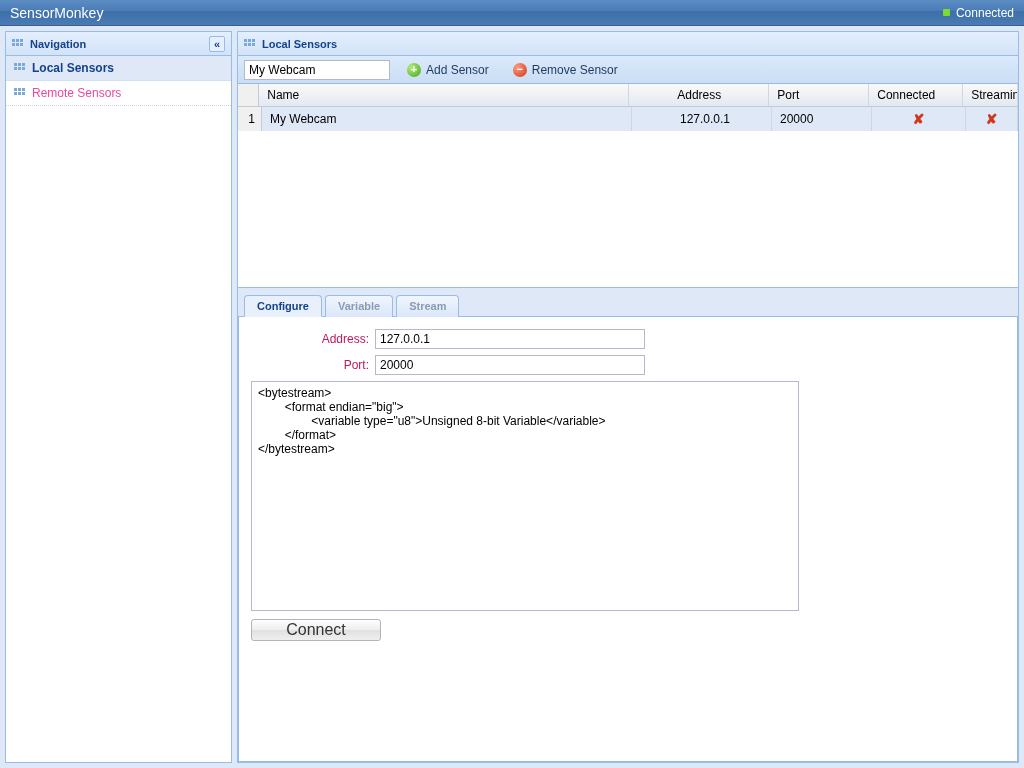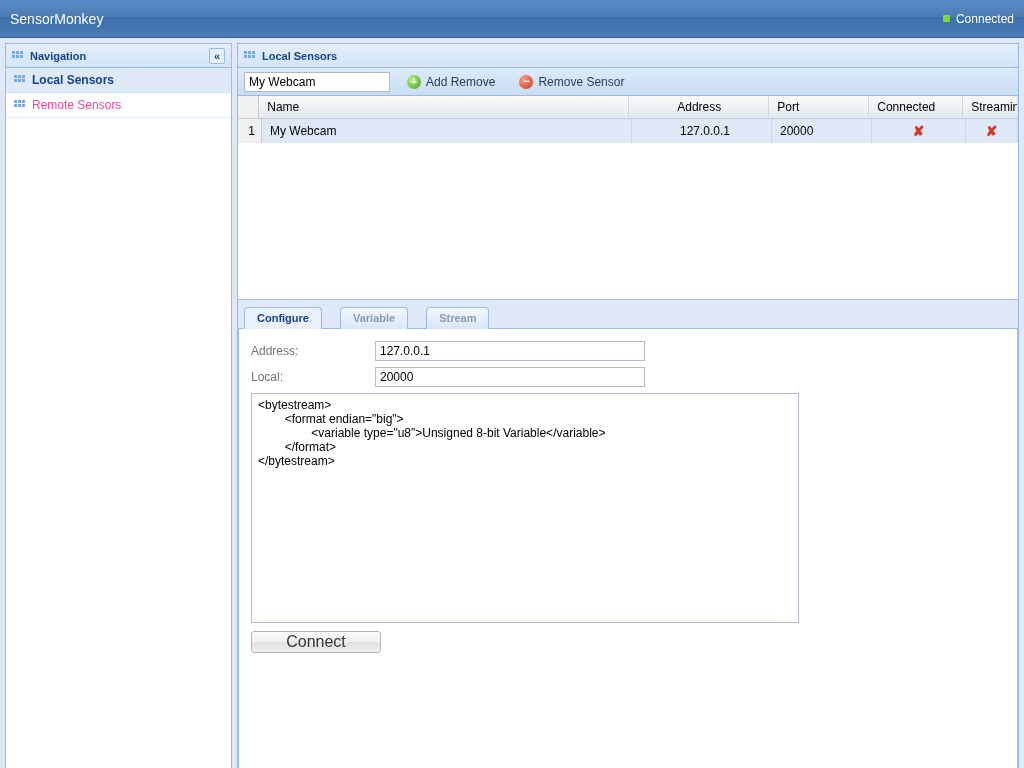--- a/index.html
+++ b/index.html
@@ -4,21 +4,21 @@
 <style>
   * { box-sizing: border-box; }
   html, body {
     margin: 0; padding: 0; width: 1024px; height: 768px;
     font-family: Tahoma, Arial, sans-serif;
     font-size: 12px;
     color: #1e395b;
     background: #dfe8f6;
   }
   .topbar {
-    height: 38px;
+    height: 26px;
     background: linear-gradient(to bottom, #5b8cc4 0%, #4a7bb5 45%, #3d6fa8 46%, #4a7bb5 100%);
     color: #fff;
     display: flex;
     align-items: center;
     padding: 0 10px;
     justify-content: space-between;
     border-bottom: 1px solid #3b5f8a;
   }
   .topbar .title { font-size: 14px; }
   .topbar .status { display:flex; align-items:center; gap:6px; font-size:12px; }
@@ -161,21 +161,21 @@
   .lower {
     flex:1; min-height:0;
     padding: 6px 0 0 0;
     display:flex; flex-direction:column;
     background:#dfe8f6;
     border-top:none;
   }
   .tabstrip {
     display:flex;
     padding-left:6px;
-    gap:18px;
+    gap:3px;
     border-bottom:1px solid #99bbe8;
     background:#dfe8f6;
   }
   .tab {
     padding:4px 12px;
     border:1px solid #99bbe8;
     border-bottom:none;
     border-radius:4px 4px 0 0;
     background: linear-gradient(to bottom,#f1f6fd,#d9e7fa);
     color:#8a9bb4;
@@ -195,21 +195,21 @@
   .tabpane {
     flex:1; min-height:0;
     background:#fff;
     border:1px solid #99bbe8;
     border-top:none;
     margin:0;
     padding:12px;
     overflow:auto;
   }
   .form-row { display:flex; align-items:center; margin-bottom:6px; }
-  .form-row label { width:124px; text-align:left; padding-right:6px; color:#737373;}
+  .form-row label { width:124px; text-align:right; padding-right:6px; color:#be185d;}
   .form-row input[type=text] {
     width:270px; height:20px;
     border:1px solid #b5b8c8;
     padding:1px 4px;
     font-family:inherit; font-size:12px;
   }
   .combo-wrap { position:relative; width:270px; }
   .combo-wrap input { width:100%; padding-right:20px;}
   .combo-trigger {
     position:absolute; right:0; top:0;
@@ -283,21 +283,21 @@
 
     <div class="panel-header">
       <span class="grid-icon"></span>
       <span>Local Sensors</span>
     </div>
 
     <div class="toolbar">
       <input type="text" value="My Webcam" style="">
       <div class="tbtn">
         <span class="icon-circle icon-add">+</span>
-        <span>Add Remove</span>
+        <span>Add Sensor</span>
       </div>
       <div class="tbtn">
         <span class="icon-circle icon-remove">−</span>
         <span>Remove Sensor</span>
       </div>
     </div>
 
     <div class="grid">
       <div class="grid-head">
         <div class="gh col-num"></div>
@@ -330,21 +330,21 @@
         <div class="tab disabled">Stream</div>
       </div>
       <div class="tabpane">
 
         <div class="form-row">
           <label>Address:</label>
           <input type="text" value="127.0.0.1" style="">
         </div>
 
         <div class="form-row">
-          <label>Local:</label>
+          <label>Port:</label>
           <input type="text" value="20000" style="">
         </div>
 
 
         <textarea class="big" style="">&lt;bytestream&gt;
         &lt;format endian="big"&gt;
                 &lt;variable type="u8"&gt;Unsigned 8-bit Variable&lt;/variable&gt;
         &lt;/format&gt;
 &lt;/bytestream&gt;</textarea>
 

